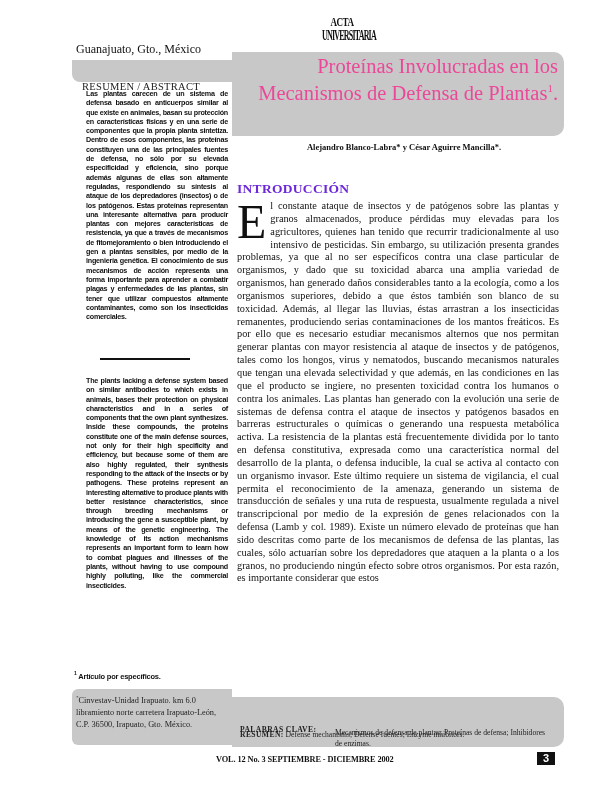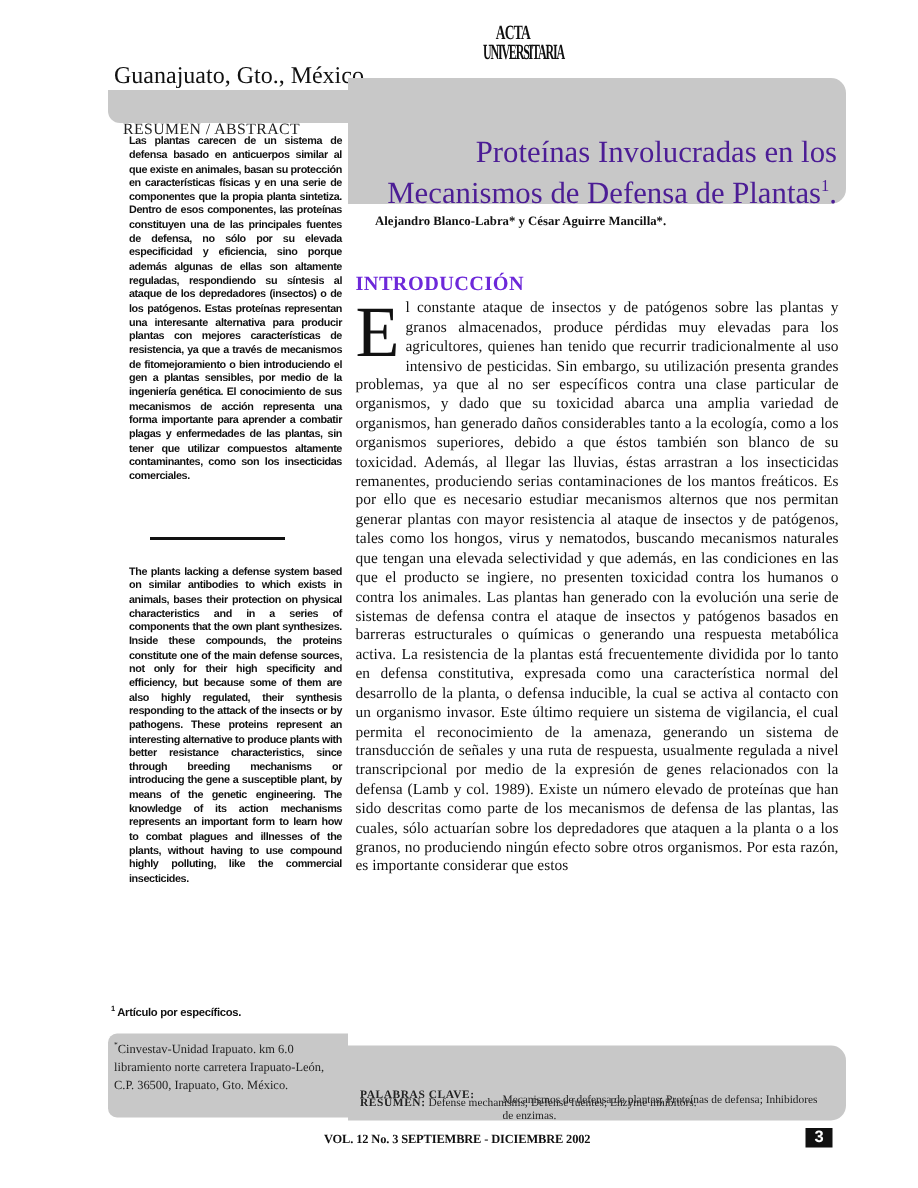--- a/index.html
+++ b/index.html
@@ -1,31 +1,31 @@
 <!DOCTYPE html>
 <html><head>
   <meta charset="utf-8">
   <style>
     html, body { margin: 0; padding: 0; background: #ffffff; }
     body { width: 612px; height: 792px; position: relative; overflow: hidden; font-family: "Liberation Serif", "DejaVu Serif", serif; color: #111; }
     .abs { position: absolute; }
 
-    .location { left: 76px; top: 42px; font-size: 16px; color: #111; }
+    .location { left: 76px; top: 42px; font-size: 12px; color: #111; }
     .logo { left: 322px; top: 16px; width: 40px; height: 32px; text-align: center; font-family: Liberation Serif, serif; font-weight: bold; line-height: 1; color: #111; }
     .logo .l1 { font-size: 9px; letter-spacing: -0.5px; transform: scaleY(1.5); display: block; margin-top: 2px; }
     .logo .l2 { font-size: 8px; letter-spacing: -0.8px; transform: scaleY(1.8); display: block; margin-top: 5px; }
 
     .resumen-bar { left: 72px; top: 60px; width: 160px; height: 22px; background: #c8c8c8; border-radius: 0 0 0 8px; }
     .resumen-label { left: 82px; top: 81px; font-size: 10.5px; letter-spacing: 0.3px; color: #222; text-align: right; }
 
     .title-box { left: 232px; top: 52px; width: 332px; height: 84px; background: #c8c8c8; border-radius: 0 10px 10px 0; }
-    .title { left: 240px; top: 53px; width: 318px; text-align: right; font-size: 20.5px; line-height: 27px; color: #4c1d95; margin-top: 36px; }
+    .title { left: 240px; top: 53px; width: 318px; text-align: right; font-size: 20.5px; line-height: 27px; color: #ec4899; }
     .title sup { font-size: 11px; vertical-align: super; line-height: 0; }
 
-    .authors { left: 250px; top: 142px; width: 308px; text-align: left; font-size: 8.5px; font-weight: bold; color: #111; }
+    .authors { left: 250px; top: 142px; width: 308px; text-align: center; font-size: 8.5px; font-weight: bold; color: #111; }
 
     .abstract-es, .abstract-en { left: 74px; width: 142px; font-size: 7.2px; line-height: 9.3px; text-align: justify; font-weight: bold; font-family: "Liberation Sans", sans-serif; letter-spacing: -0.25px; color: #111; margin-left: 12px; }
     .abstract-es { top: 89px; }
     .abstract-en { top: 376px; }
     .divider { left: 100px; top: 358px; width: 90px; height: 1.5px; background: #111; }
 
     .footnote { left: 74px; top: 670px; font-size: 7.5px; font-weight: bold; font-family: "Liberation Sans", sans-serif; letter-spacing: -0.2px; }
     .footnote sup { font-size: 5px; }
 
     .affil-box { left: 72px; top: 689px; width: 160px; height: 56px; background: #c8c8c8; border-radius: 6px 0 0 6px; }

